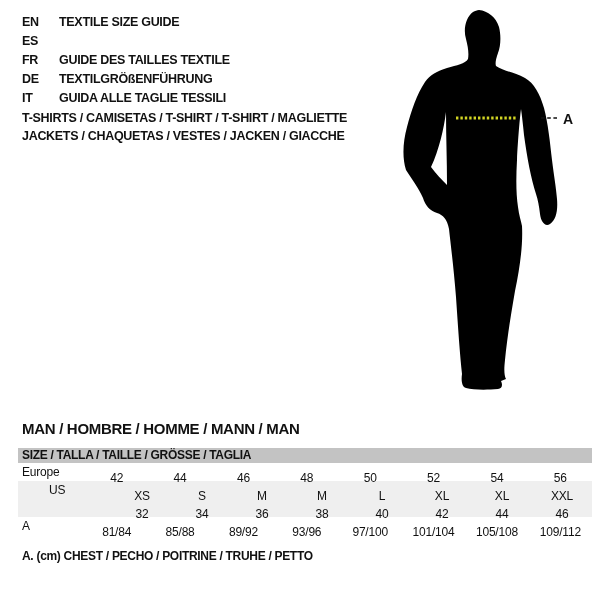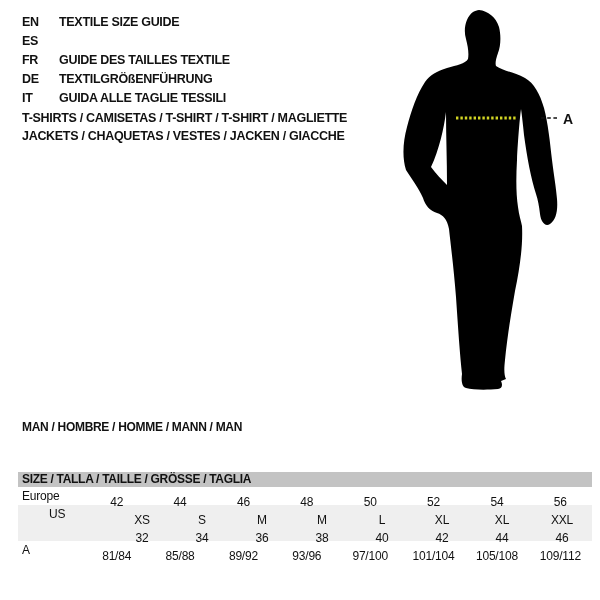--- a/index.html
+++ b/index.html
@@ -55,31 +55,31 @@
     font-weight: bold;
     font-size: 14px;
     fill: #111111;
   }
 
   
   .section-title {
     position: absolute;
     left: 22px;
     top: 420px;
-    font-size: 12px;
+    font-size: 15px;
     font-weight: bold;
     letter-spacing: -0.3px;
     white-space: nowrap;
   }
 
   
   .size-table {
     position: absolute;
     left: 18px;
-    top: 472px;
+    top: 448px;
     width: 574px;
   }
   .table-header {
     height: 15px;
     line-height: 15px;
     background: #c3c3c3;
     font-size: 12px;
     font-weight: bold;
     letter-spacing: -0.3px;
     padding-left: 4px;
@@ -234,14 +234,15 @@
       <div class="tcell">85/88</div>
       <div class="tcell">89/92</div>
       <div class="tcell">93/96</div>
       <div class="tcell">97/100</div>
       <div class="tcell">101/104</div>
       <div class="tcell">105/108</div>
       <div class="tcell">109/112</div>
     </div>
   </div>
 
+  <div class="footnote">A. (cm) CHEST / PECHO / POITRINE / TRUHE / PETTO</div>
 
 </div>
 
 </body></html>

